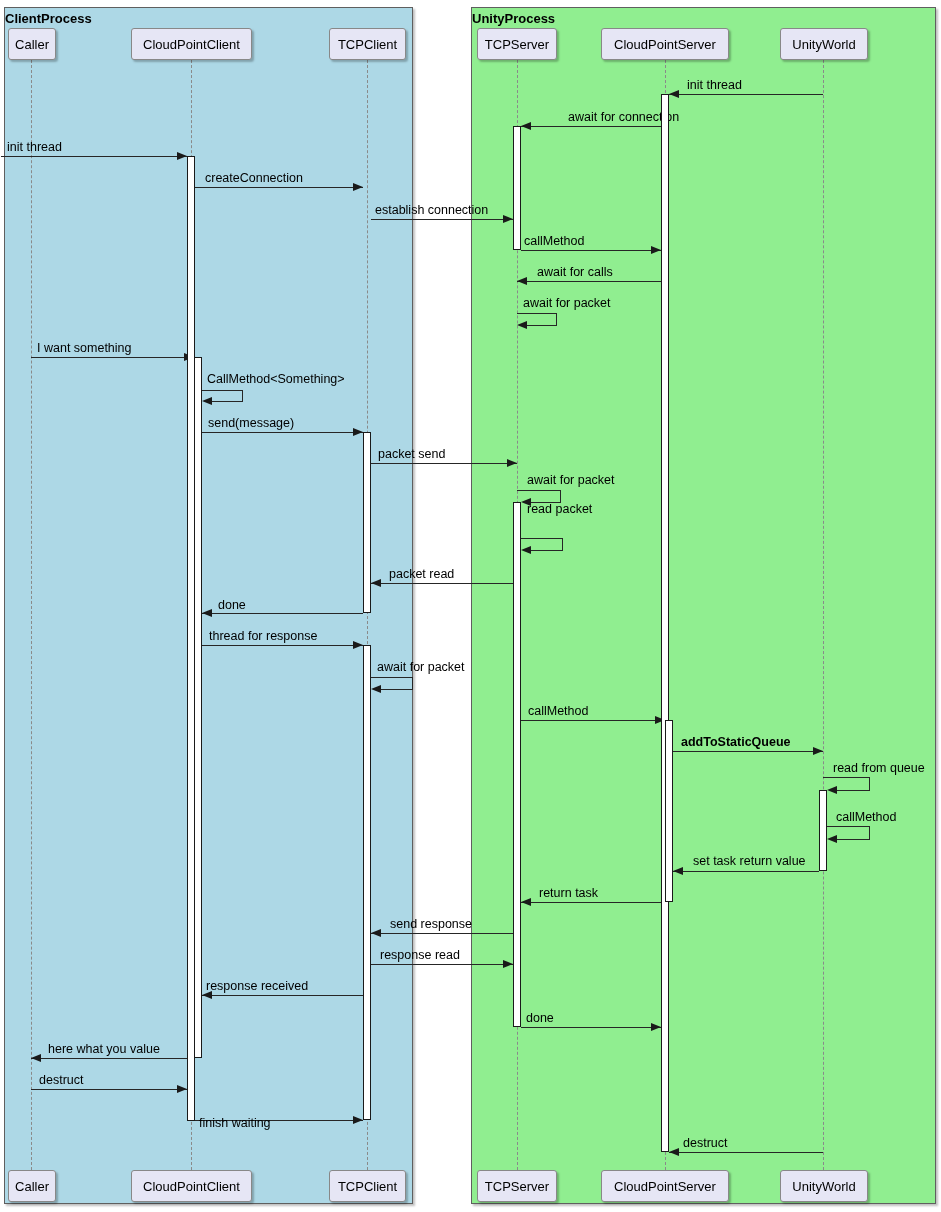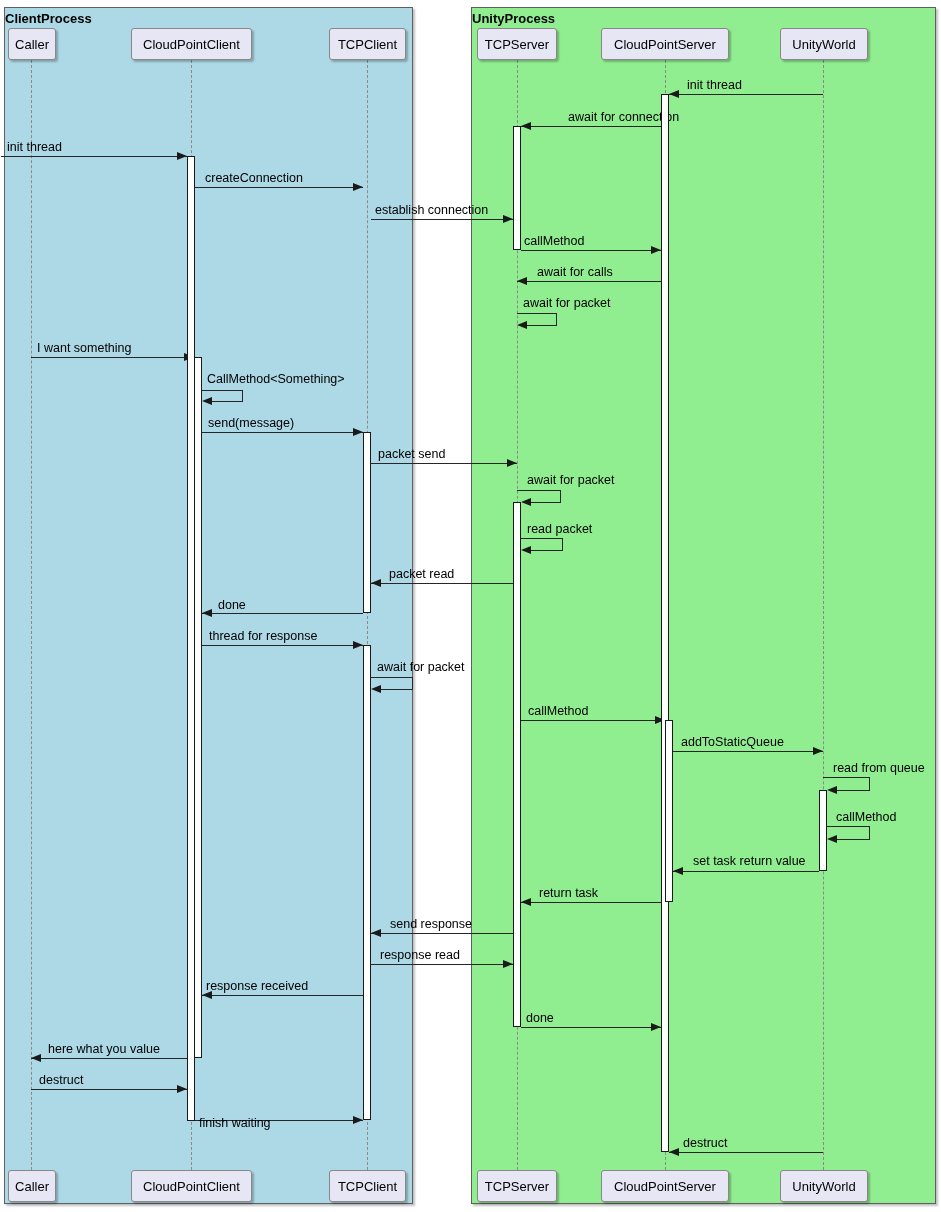--- a/index.html
+++ b/index.html
@@ -110,21 +110,21 @@
       <div class="arrowhead ah-left" style="left: 202px; top: 609px;"></div>
       <div class="msg-label" style="left: 218px; top: 598px;">done</div>
       <div class="msg-line" style="left: 202px; top: 645px; width: 161px;"></div>
       <div class="arrowhead ah-right" style="left: 353px; top: 641px;"></div>
       <div class="msg-label" style="left: 209px; top: 629px;">thread for response</div>
       <div class="msg-line" style="left: 521px; top: 720px; width: 144px;"></div>
       <div class="arrowhead ah-right" style="left: 655px; top: 716px;"></div>
       <div class="msg-label" style="left: 528px; top: 704px;">callMethod</div>
       <div class="msg-line" style="left: 673px; top: 751px; width: 150px;"></div>
       <div class="arrowhead ah-right" style="left: 813px; top: 747px;"></div>
-      <div class="msg-label" style="left: 681px; top: 735px;">addToStaticQueue</div>
+      <div class="msg-label" style="left: 681px; top: 735px; font-weight: bold;">addToStaticQueue</div>
       <div class="msg-line" style="left: 673px; top: 871px; width: 146px;"></div>
       <div class="arrowhead ah-left" style="left: 673px; top: 867px;"></div>
       <div class="msg-label" style="left: 693px; top: 854px;">set task return value</div>
       <div class="msg-line" style="left: 521px; top: 902px; width: 144px;"></div>
       <div class="arrowhead ah-left" style="left: 521px; top: 898px;"></div>
       <div class="msg-label" style="left: 539px; top: 886px;">return task</div>
       <div class="msg-line" style="left: 371px; top: 933px; width: 142px;"></div>
       <div class="arrowhead ah-left" style="left: 371px; top: 929px;"></div>
       <div class="msg-label" style="left: 390px; top: 917px;">send response</div>
       <div class="msg-line" style="left: 371px; top: 964px; width: 142px;"></div>
@@ -160,21 +160,21 @@
       <div class="msg-label" style="left: 207px; top: 372px;">CallMethod&lt;Something&gt;</div>
       <div class="msg-line" style="left: 517px; top: 490px; width: 44px;"></div>
       <div class="msg-vline" style="left: 560px; top: 490px; height: 12px;"></div>
       <div class="msg-line" style="left: 530px; top: 502px; width: 31px;"></div>
       <div class="arrowhead ah-left" style="left: 521px; top: 498px;"></div>
       <div class="msg-label" style="left: 527px; top: 473px;">await for packet</div>
       <div class="msg-line" style="left: 521px; top: 538px; width: 42px;"></div>
       <div class="msg-vline" style="left: 562px; top: 538px; height: 12px;"></div>
       <div class="msg-line" style="left: 530px; top: 550px; width: 33px;"></div>
       <div class="arrowhead ah-left" style="left: 521px; top: 546px;"></div>
-      <div class="msg-label" style="left: 527px; top: 522px;">read packet</div>
+      <div class="msg-label" style="left: 527px; top: 502px;">read packet</div>
       <div class="msg-line" style="left: 371px; top: 677px; width: 42px;"></div>
       <div class="msg-vline" style="left: 412px; top: 677px; height: 12px;"></div>
       <div class="msg-line" style="left: 380px; top: 689px; width: 33px;"></div>
       <div class="arrowhead ah-left" style="left: 371px; top: 685px;"></div>
       <div class="msg-label" style="left: 377px; top: 660px;">await for packet</div>
       <div class="msg-line" style="left: 823px; top: 777px; width: 47px;"></div>
       <div class="msg-vline" style="left: 869px; top: 777px; height: 13px;"></div>
       <div class="msg-line" style="left: 836px; top: 790px; width: 34px;"></div>
       <div class="arrowhead ah-left" style="left: 827px; top: 786px;"></div>
       <div class="msg-label" style="left: 833px; top: 761px;">read from queue</div>

